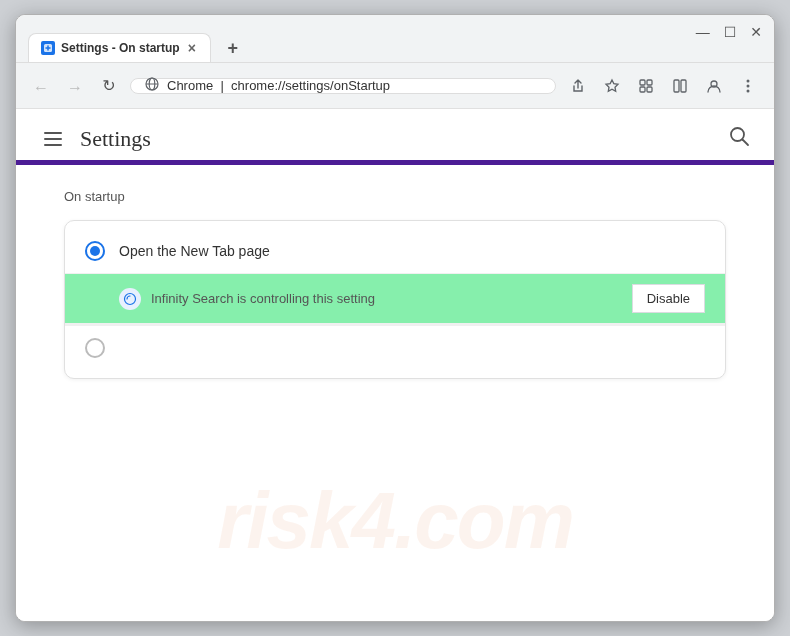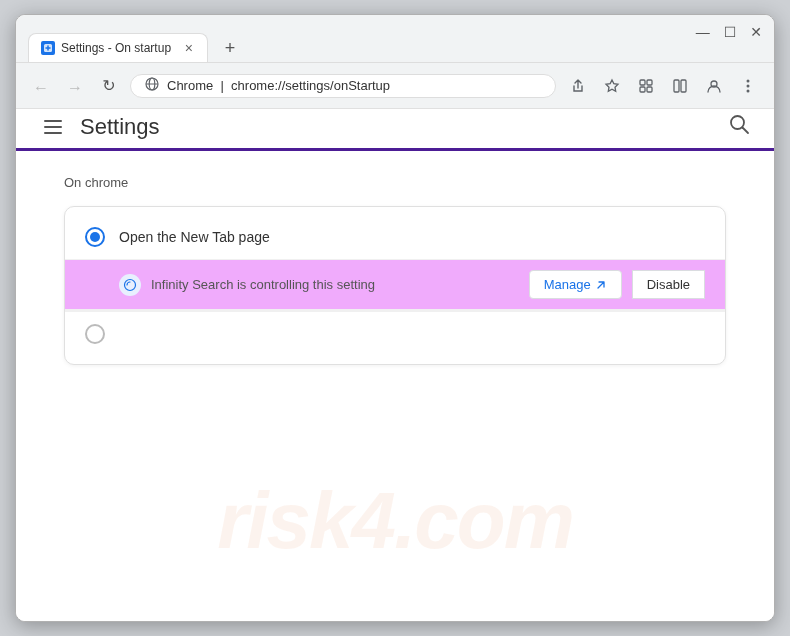--- a/index.html
+++ b/index.html
@@ -45,20 +45,21 @@
     .win-ctrl {
       color: #555;
       font-size: 14px;
       cursor: pointer;
       line-height: 1;
     }
     .tab-strip {
       display: flex;
       align-items: flex-end;
       flex: 1;
+      font-weight: bold;
     }
     .tab {
       background: #fff;
       border-radius: 8px 8px 0 0;
       padding: 6px 12px;
       display: flex;
       align-items: center;
       gap: 6px;
       font-size: 12px;
       color: #333;
@@ -134,21 +135,21 @@
       flex: 1;
       background: #fff;
       border: 1px solid #ddd;
       border-radius: 20px;
       padding: 5px 14px;
       font-size: 13px;
       color: #333;
       display: flex;
       align-items: center;
       gap: 8px;
-      height: 24px;
+      height: 16px;
     }
     .address-icon {
       color: #555;
       font-size: 14px;
     }
     .address-text {
       font-size: 13px;
       color: #333;
     }
     .address-text .bold { font-weight: 500; }
@@ -172,22 +173,23 @@
     .page-content {
       flex: 1;
       background: #fff;
       overflow: hidden;
       position: relative;
     }
     .settings-header {
       display: flex;
       align-items: center;
       justify-content: space-between;
-      padding: 4px 24px 8px 24px;
-      border-bottom: 3px solid #4c1d95;
+      padding: 16px 24px 8px 24px;
+      border-bottom: 5px solid #4c1d95;
+      font-family: Liberation Serif, serif;
     }
     .settings-title-area {
       display: flex;
       align-items: center;
       gap: 14px;
     }
     .hamburger {
       display: flex;
       flex-direction: column;
       gap: 4px;
@@ -254,21 +256,21 @@
     }
     .option-label {
       font-size: 14px;
       color: #333;
     }
     .sub-row {
       display: flex;
       align-items: center;
       padding: 10px 20px 10px 54px;
       gap: 10px;
-      background: #f0abfc;
+      background: #86efac;
       border-top: 1px solid #f0f0f0;
       border-bottom: 1px solid #f0f0f0;
     }
     .extension-icon {
       width: 22px;
       height: 22px;
       border-radius: 50%;
       background: #e8f0fe;
       display: flex;
       align-items: center;
@@ -422,45 +424,39 @@
       </div>
       <div class="search-icon-btn">
         <svg width="22" height="22" viewBox="0 0 22 22" fill="none">
             <circle cx="9.5" cy="9.5" r="6.5" stroke="#555" stroke-width="1.8"></circle>
             <line x1="14.5" y1="14.5" x2="20" y2="20" stroke="#555" stroke-width="1.8" stroke-linecap="round"></line>
           </svg>
       </div>
     </div>
 
     <div class="settings-body">
-      <div class="section-label">On chrome</div>
+      <div class="section-label">On startup</div>
 
       <div class="options-card">
 
         <div class="option-row">
           <div class="radio-outer selected">
             <div class="radio-inner"></div>
           </div>
           <span class="option-label">Open the New Tab page</span>
         </div>
 
         <div class="sub-row">
           <div class="extension-icon">
             <svg width="14" height="14" viewBox="0 0 14 14" fill="none">
                 <circle cx="7" cy="7" r="5.5" stroke="#1a73e8" stroke-width="1.2"></circle>
                 <path d="M4 7a3 3 0 0 1 3-3" stroke="#1a73e8" stroke-width="1.2" stroke-linecap="round"></path>
               </svg>
           </div>
           <span class="sub-label">Infinity Search is controlling this setting</span>
-          <button class="btn-manage">
-            <span>Manage</span>
-            <svg width="12" height="12" viewBox="0 0 12 12" fill="none">
-                <path d="M3 9l6-6M9 3H4M9 3v5" stroke="#1a73e8" stroke-width="1.3" stroke-linecap="round" stroke-linejoin="round"></path>
-              </svg>
-          </button>
           <button class="btn-disable">Disable</button>
         </div>
 
         <div class="divider"></div>
 
 
         <div class="divider"></div>
 
         <div class="option-row">
           <div class="radio-outer"></div>

